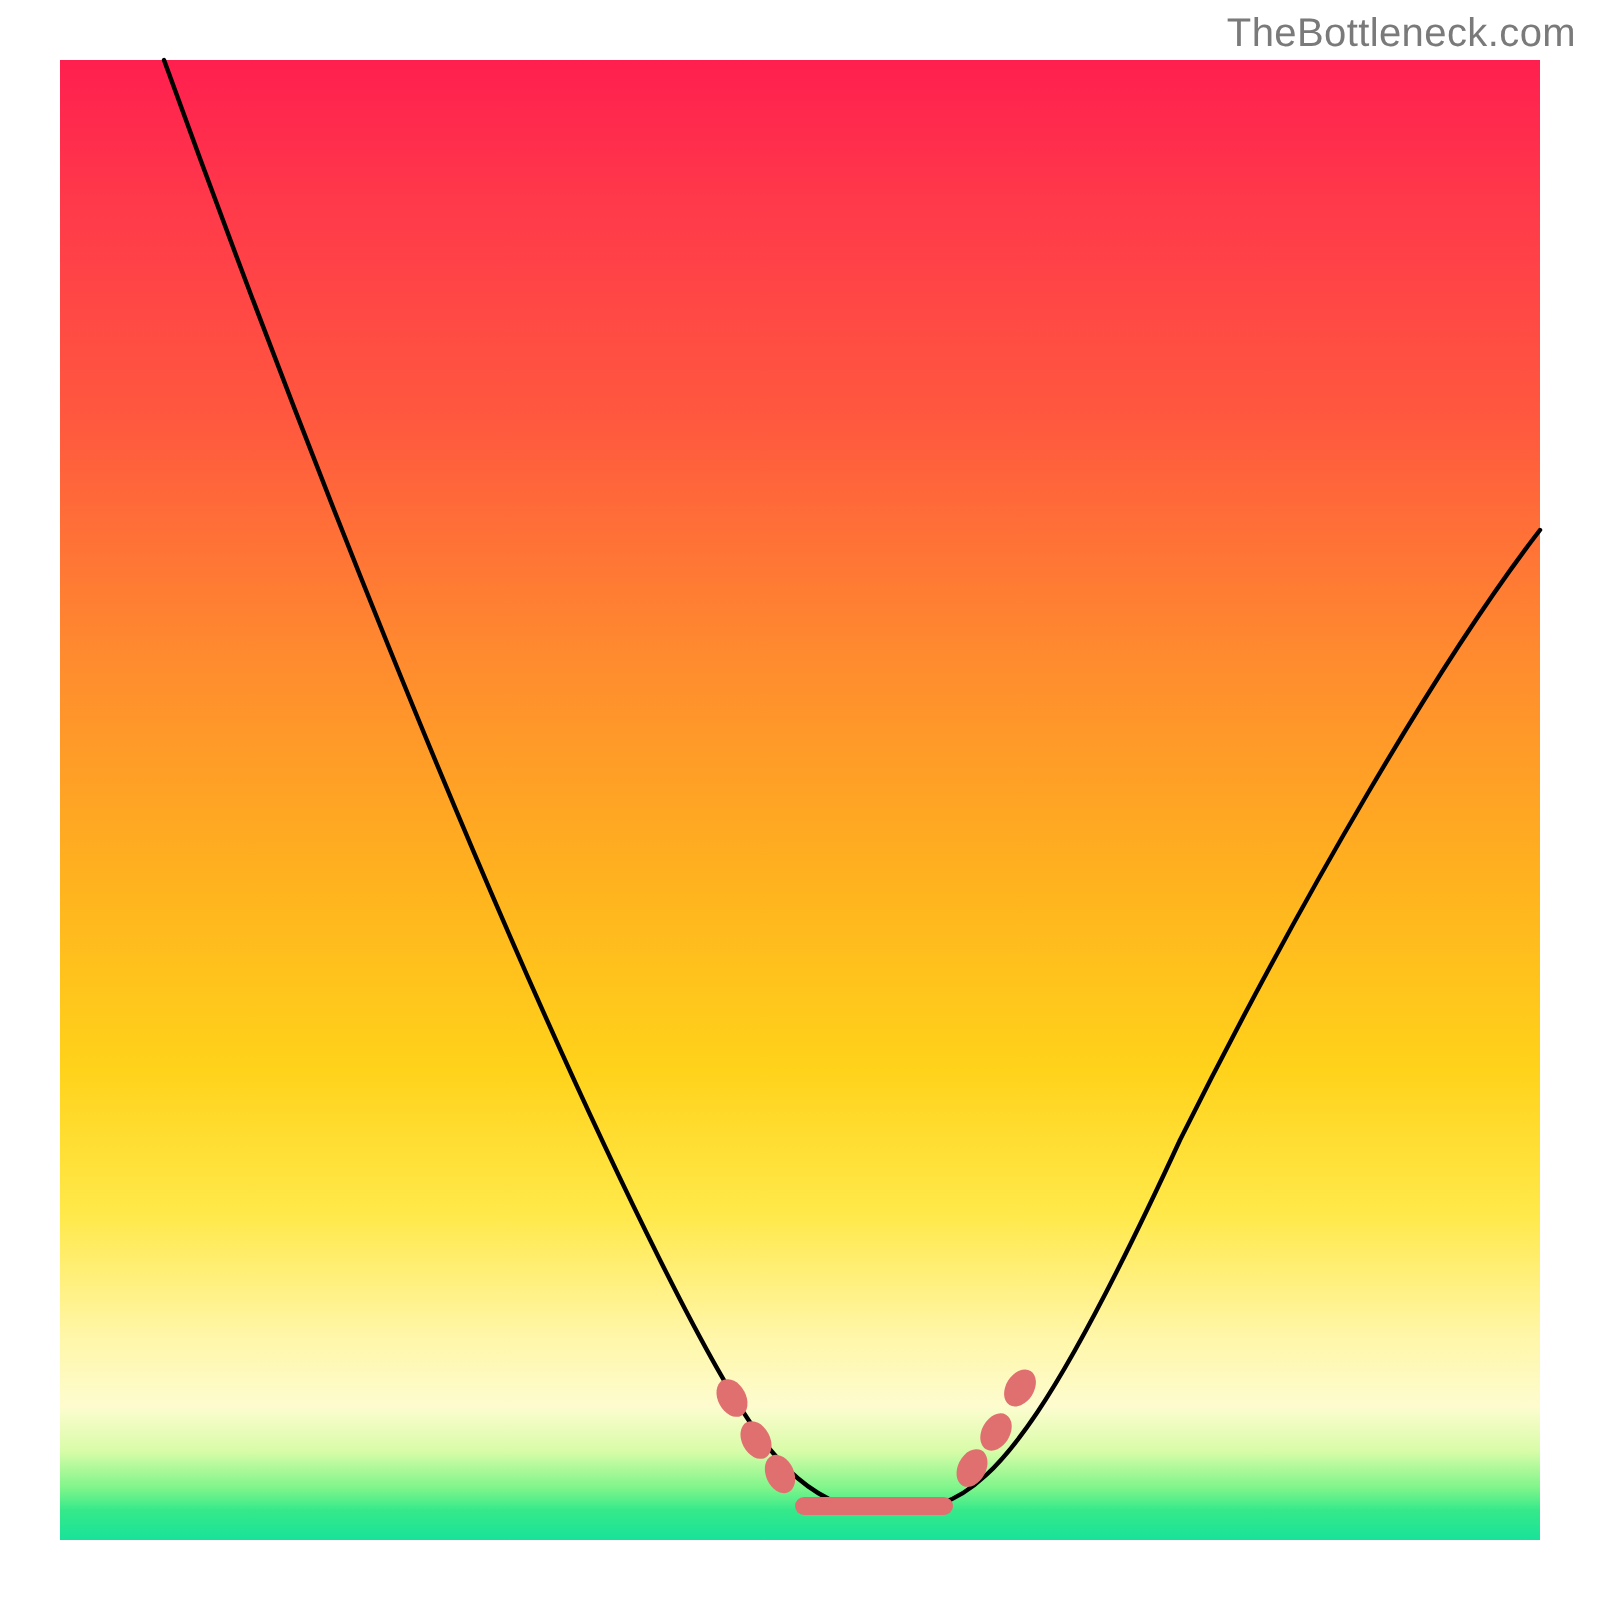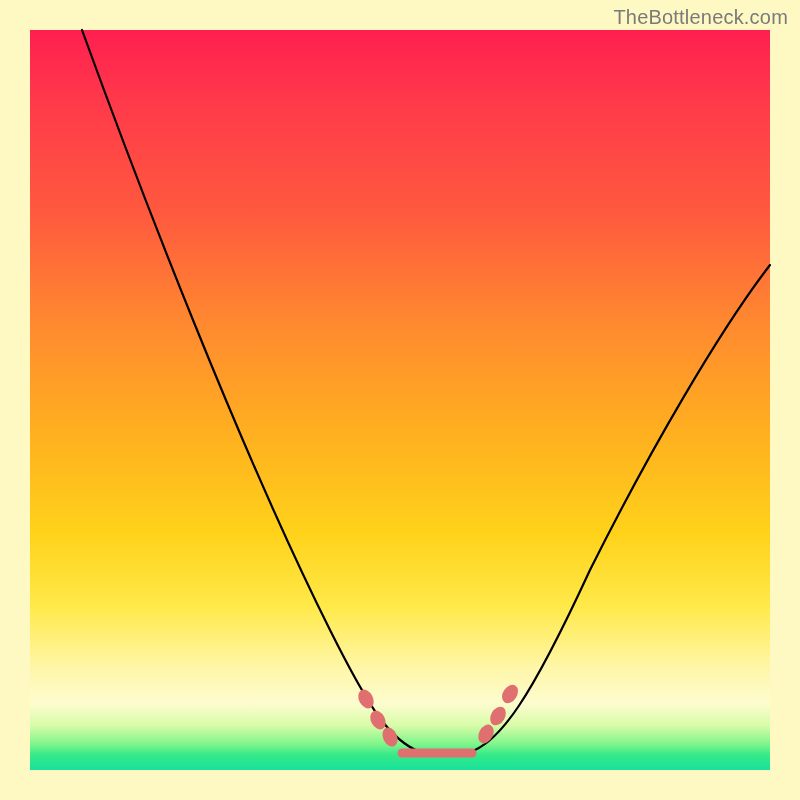--- a/index.html
+++ b/index.html
@@ -10,21 +10,21 @@
     overflow: hidden;
     background: #000;
     font-family: Arial, Helvetica, sans-serif;
   }
   .frame {
     position: absolute;
     left: 0;
     top: 0;
     width: 800px;
     height: 800px;
-    background: #fef9c3;
+    background: #ffffff;
   }
   .plot {
     position: absolute;
     left: 30px;
     top: 30px;
     width: 740px;
     height: 740px;
     
     background: linear-gradient(
       to bottom,

